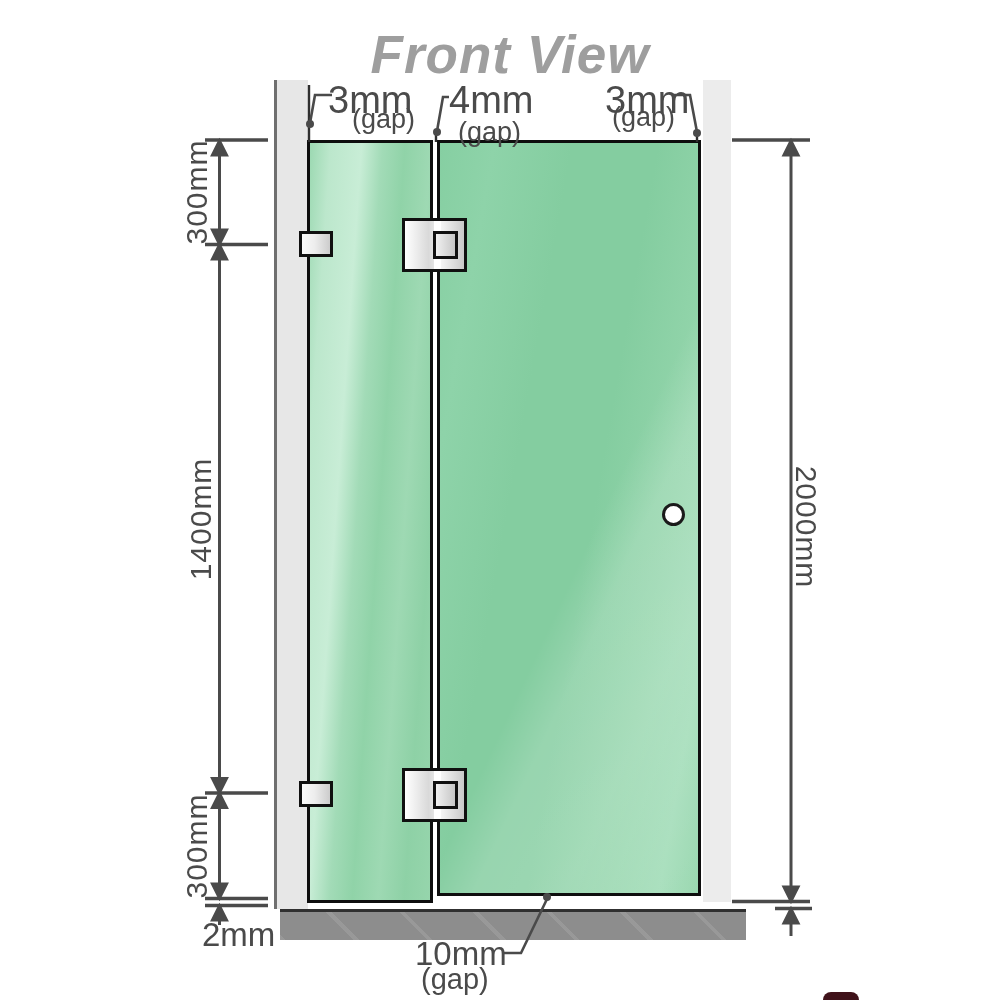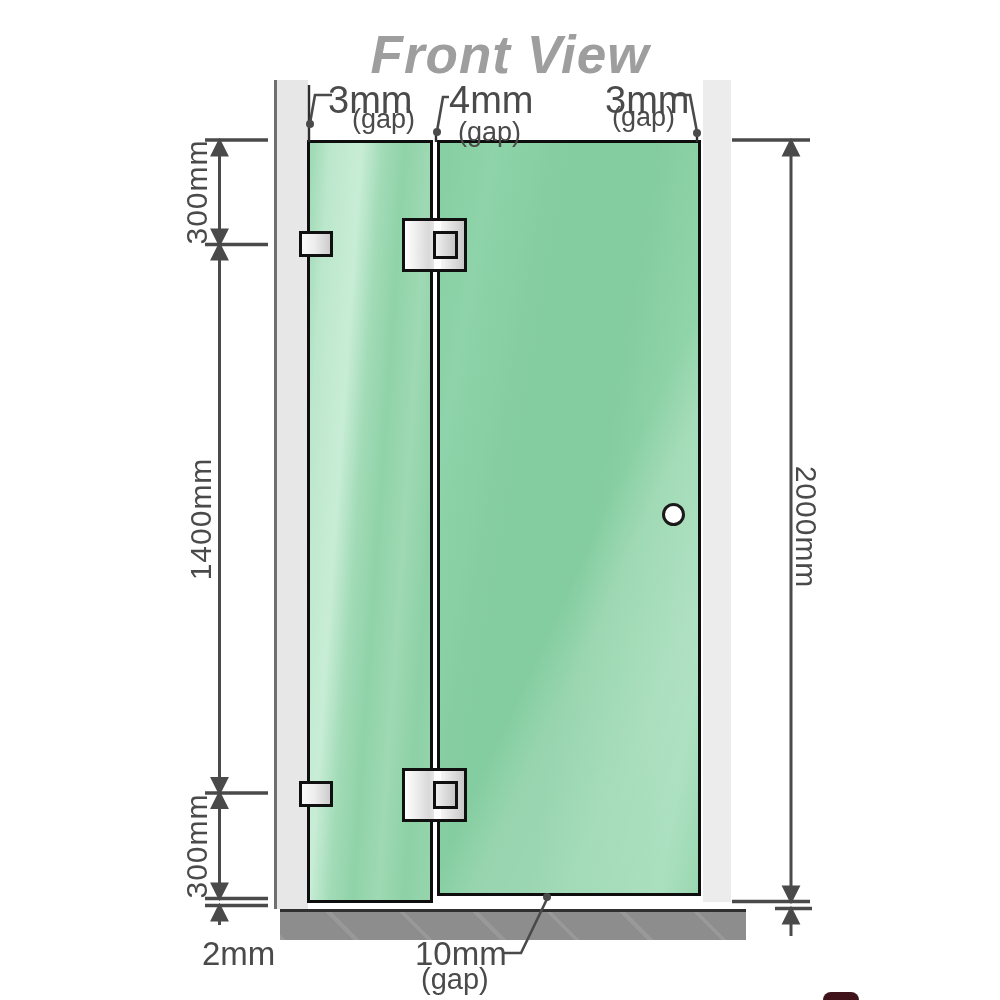--- a/index.html
+++ b/index.html
@@ -167,19 +167,19 @@
   <div class="abs dimtext gap-sub" style="left:458px;top:117px;">(gap)</div>
 
   <div class="abs dimtext gap-main" style="left:605px;top:79px;">3mm</div>
   <div class="abs dimtext gap-sub" style="left:612px;top:102px;">(gap)</div>
 
   <div class="abs dimtext rot rot-ccw" style="left:106px;top:176px;">300mm</div>
   <div class="abs dimtext rot rot-ccw" style="left:110px;top:503px;">1400mm</div>
   <div class="abs dimtext rot rot-ccw" style="left:106px;top:830px;">300mm</div>
   <div class="abs dimtext rot rot-cw" style="left:717px;top:511px;">2000mm</div>
 
-  <div class="abs dimtext bottomtext" style="left:202px;top:935px;">2mm</div>
+  <div class="abs dimtext bottomtext" style="left:202px;top:916px;">2mm</div>
   <div class="abs dimtext bottomtext" style="left:415px;top:935px;">10mm</div>
   <div class="abs dimtext bottomsub" style="left:421px;top:963px;">(gap)</div>
 
   <div class="abs watermark"></div>
 
 </div>
 
 </body></html>

